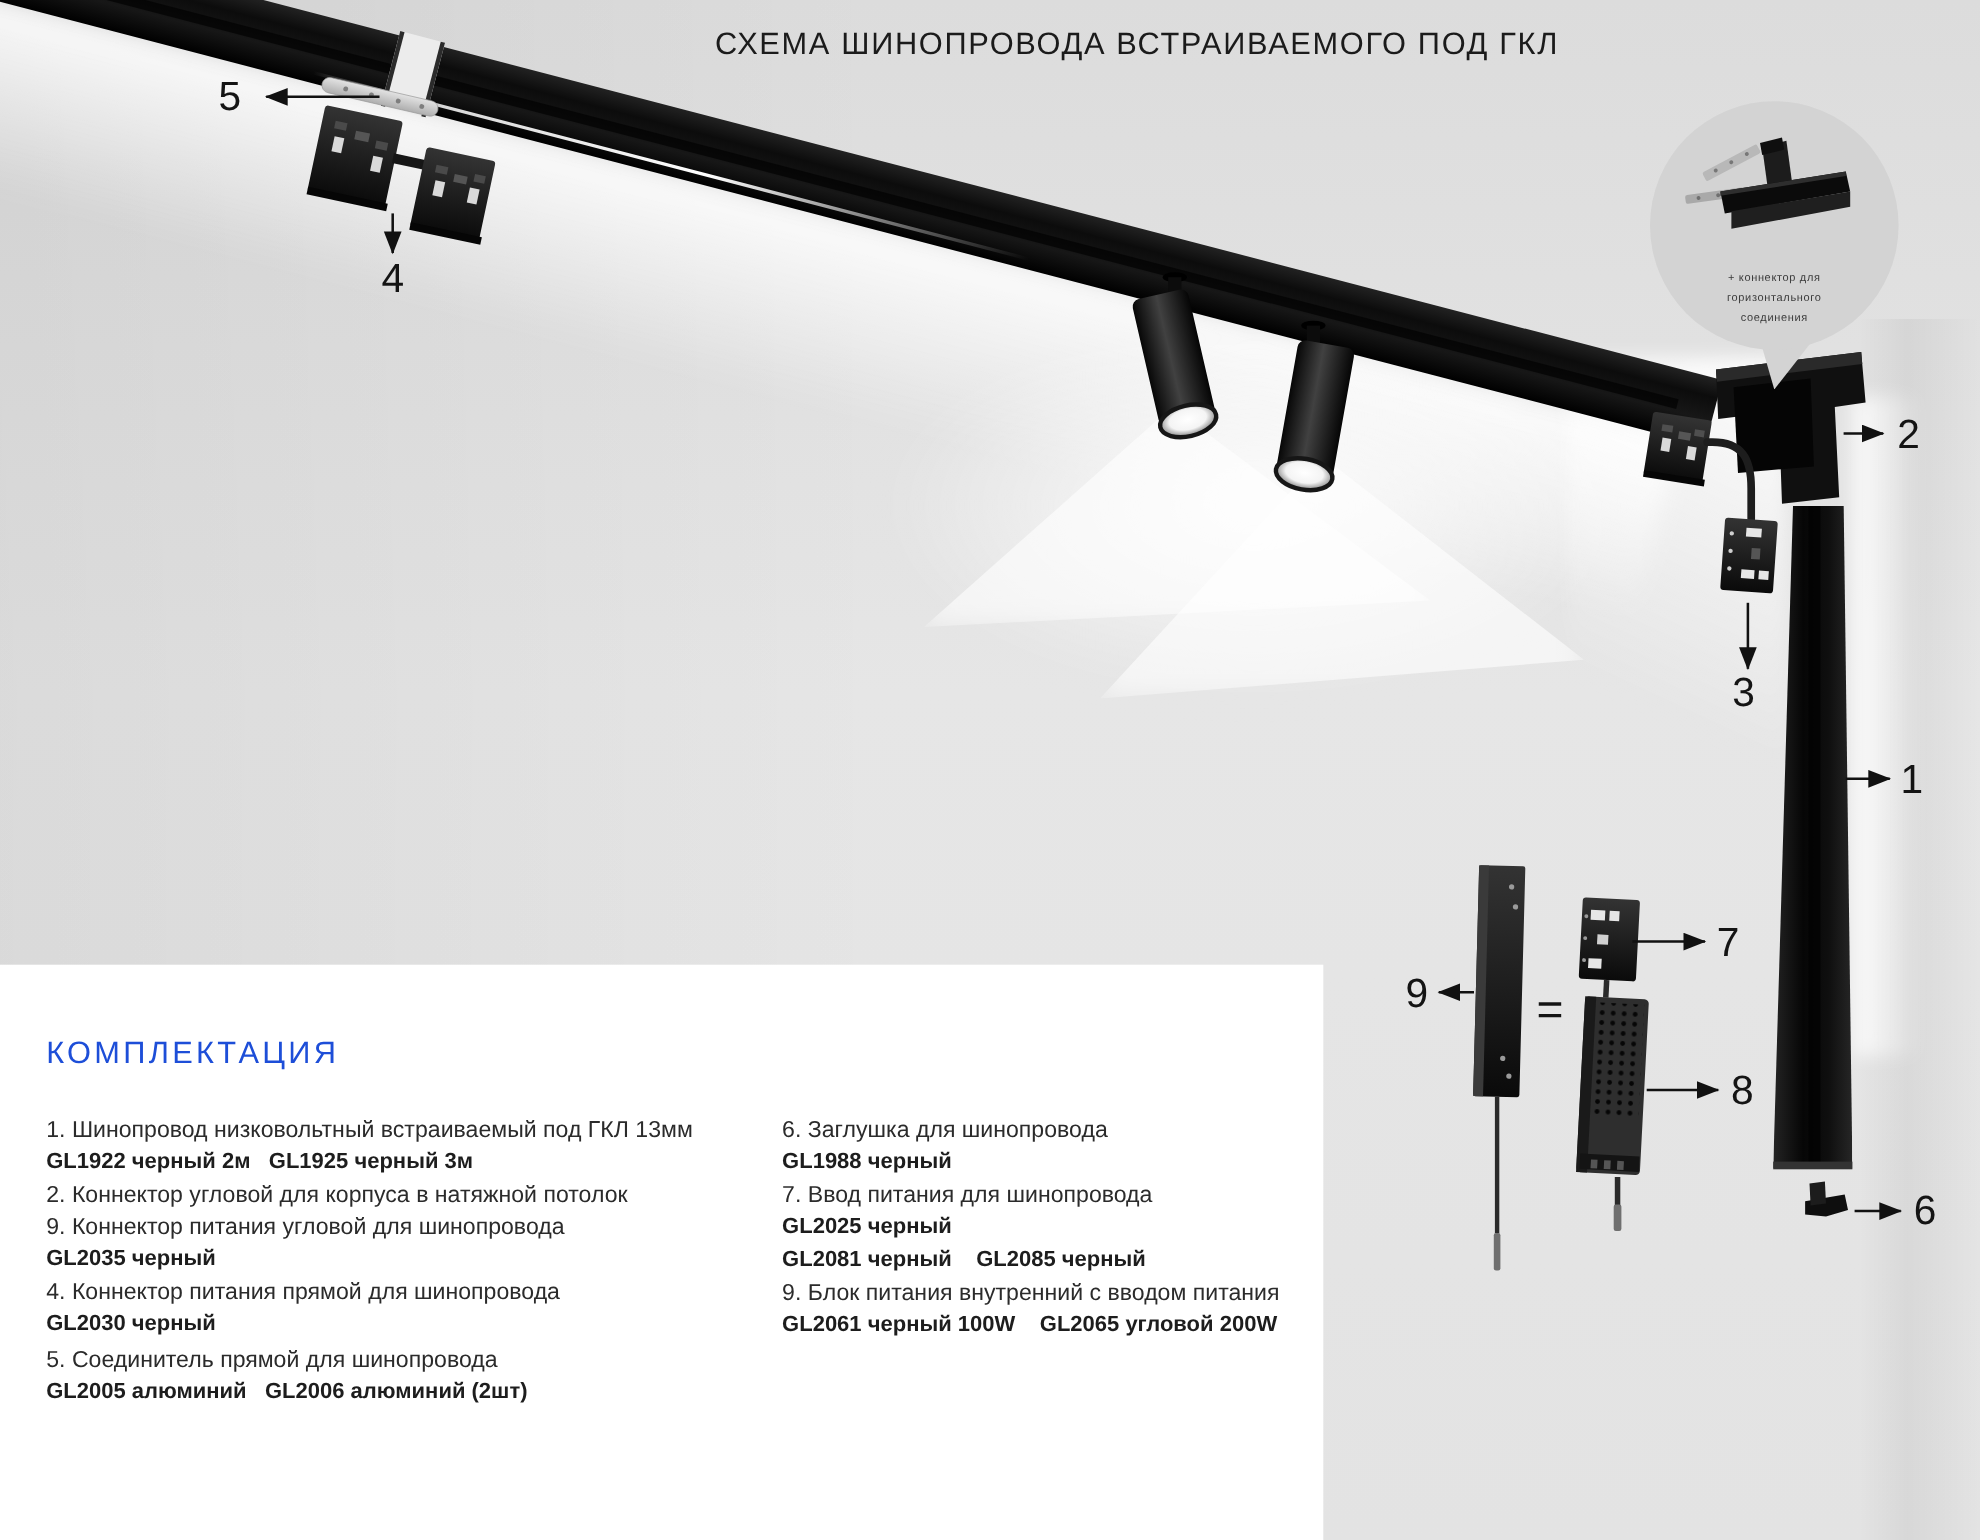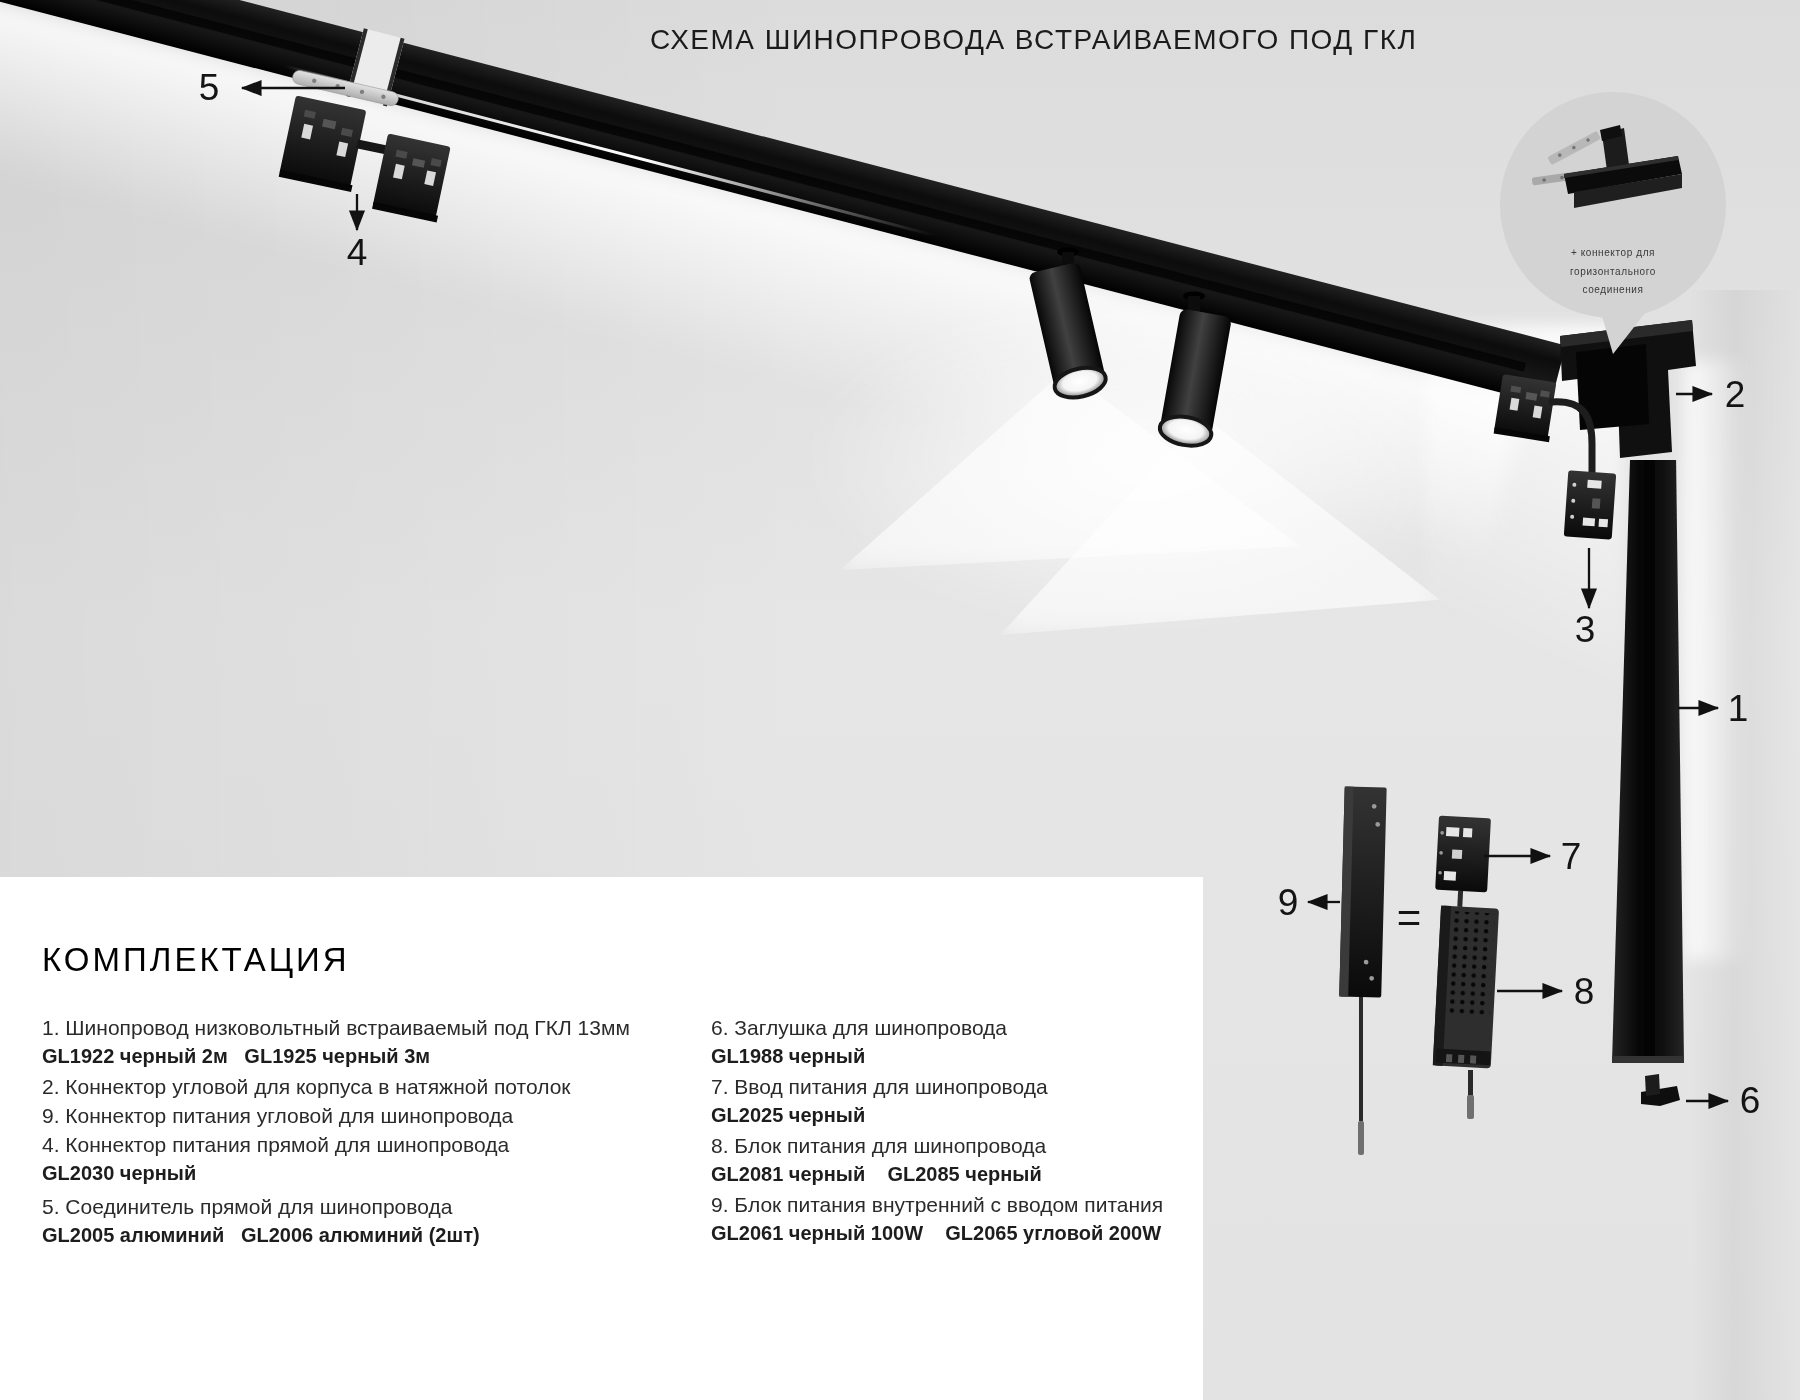--- a/index.html
+++ b/index.html
@@ -59,21 +59,21 @@
 
   
   .inset{left:1500px;top:92px;width:226px;height:226px;border-radius:50%;background:#d3d3d3;}
   .inset-tail{left:1598px;top:302px;width:50px;height:52px;background:#d3d3d3;
       clip-path:polygon(0 0,100% 14%,30% 100%);}
   .inset-caption{width:226px;text-align:center;font-size:10px;line-height:18.5px;
       color:#3a3a3a;letter-spacing:.6px;}
 
   
   .panel{left:0;top:877px;width:1203px;height:523px;background:#ffffff;}
-  .kit-heading{left:42px;top:941px;font-size:33px;letter-spacing:3px;color:#000000;}
+  .kit-heading{left:42px;top:941px;font-size:28px;letter-spacing:3px;color:#1d4ed8;}
   .kit-col{font-size:21px;color:#2b2b2b;line-height:29px;}
   .kit-col .codes{font-weight:700;font-size:20px;white-space:pre-wrap;color:#1d1d1d;margin-bottom:1px;}
   .kit-col .title{white-space:pre-wrap;}
   .col-left{left:42px;top:1013px;width:620px;}
   .col-right{left:711px;top:1013px;width:480px;}
 
   
   .page-title{left:650px;top:24px;font-size:28px;letter-spacing:1.5px;color:#1b1b1b;white-space:nowrap;}
 </style>
 </head>
@@ -305,28 +305,28 @@
 <div class="abs page-title">СХЕМА ШИНОПРОВОДА ВСТРАИВАЕМОГО ПОД ГКЛ</div>
 
 <div class="abs panel"></div>
 <div class="abs kit-heading">КОМПЛЕКТАЦИЯ</div>
 
 <div class="abs kit-col col-left">
   <div class="title">1. Шинопровод низковольтный встраиваемый под ГКЛ 13мм</div>
   <div class="codes">GL1922 черный 2м   GL1925 черный 3м</div>
   <div class="title">2. Коннектор угловой для корпуса в натяжной потолок</div>
   <div class="title">9. Коннектор питания угловой для шинопровода</div>
+  <div class="codes">GL2035 черный</div>
   <div class="title">4. Коннектор питания прямой для шинопровода</div>
   <div class="codes" style="margin-bottom:4px">GL2030 черный</div>
   <div class="title">5. Соединитель прямой для шинопровода</div>
   <div class="codes">GL2005 алюминий   GL2006 алюминий (2шт)</div>
 </div>
 
 <div class="abs kit-col col-right">
   <div class="title">6. Заглушка для шинопровода</div>
   <div class="codes">GL1988 черный</div>
   <div class="title">7. Ввод питания для шинопровода</div>
   <div class="codes">GL2025 черный</div>
-  <div class="title">8. Блок питания для шинопровода</div>
   <div class="codes">GL2081 черный    GL2085 черный</div>
   <div class="title">9. Блок питания внутренний с вводом питания</div>
   <div class="codes">GL2061 черный 100W    GL2065 угловой 200W</div>
 </div>
 
 </body></html>

